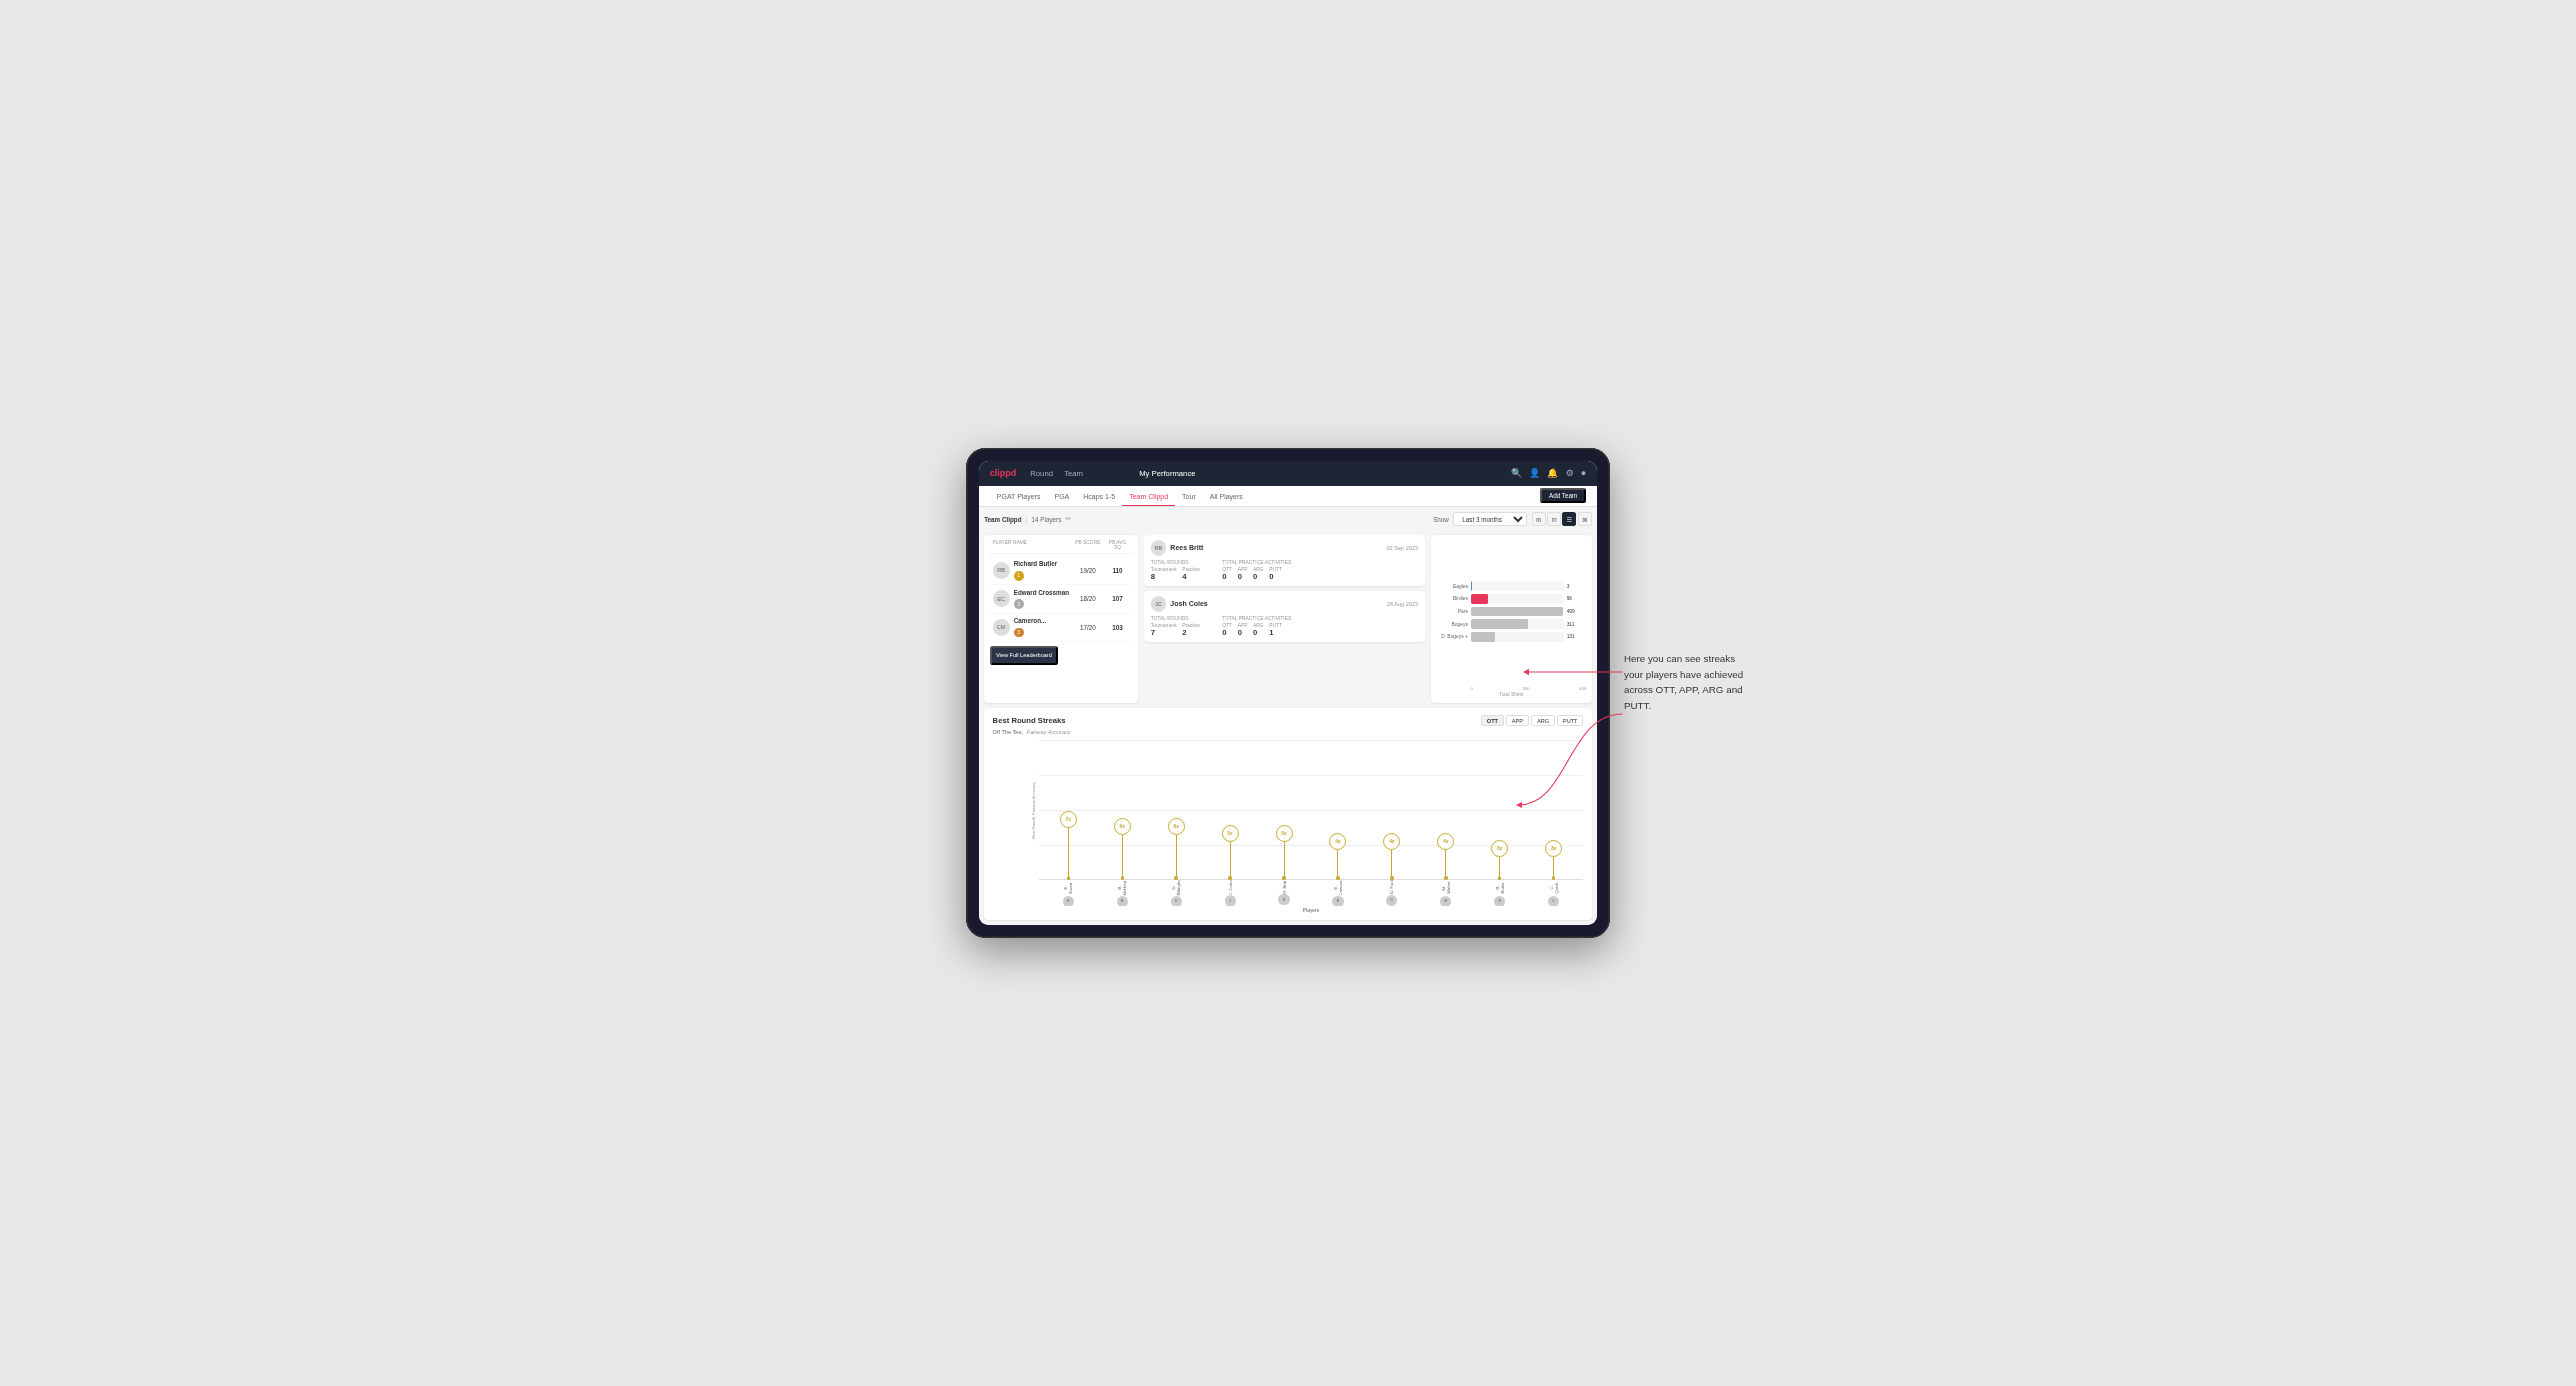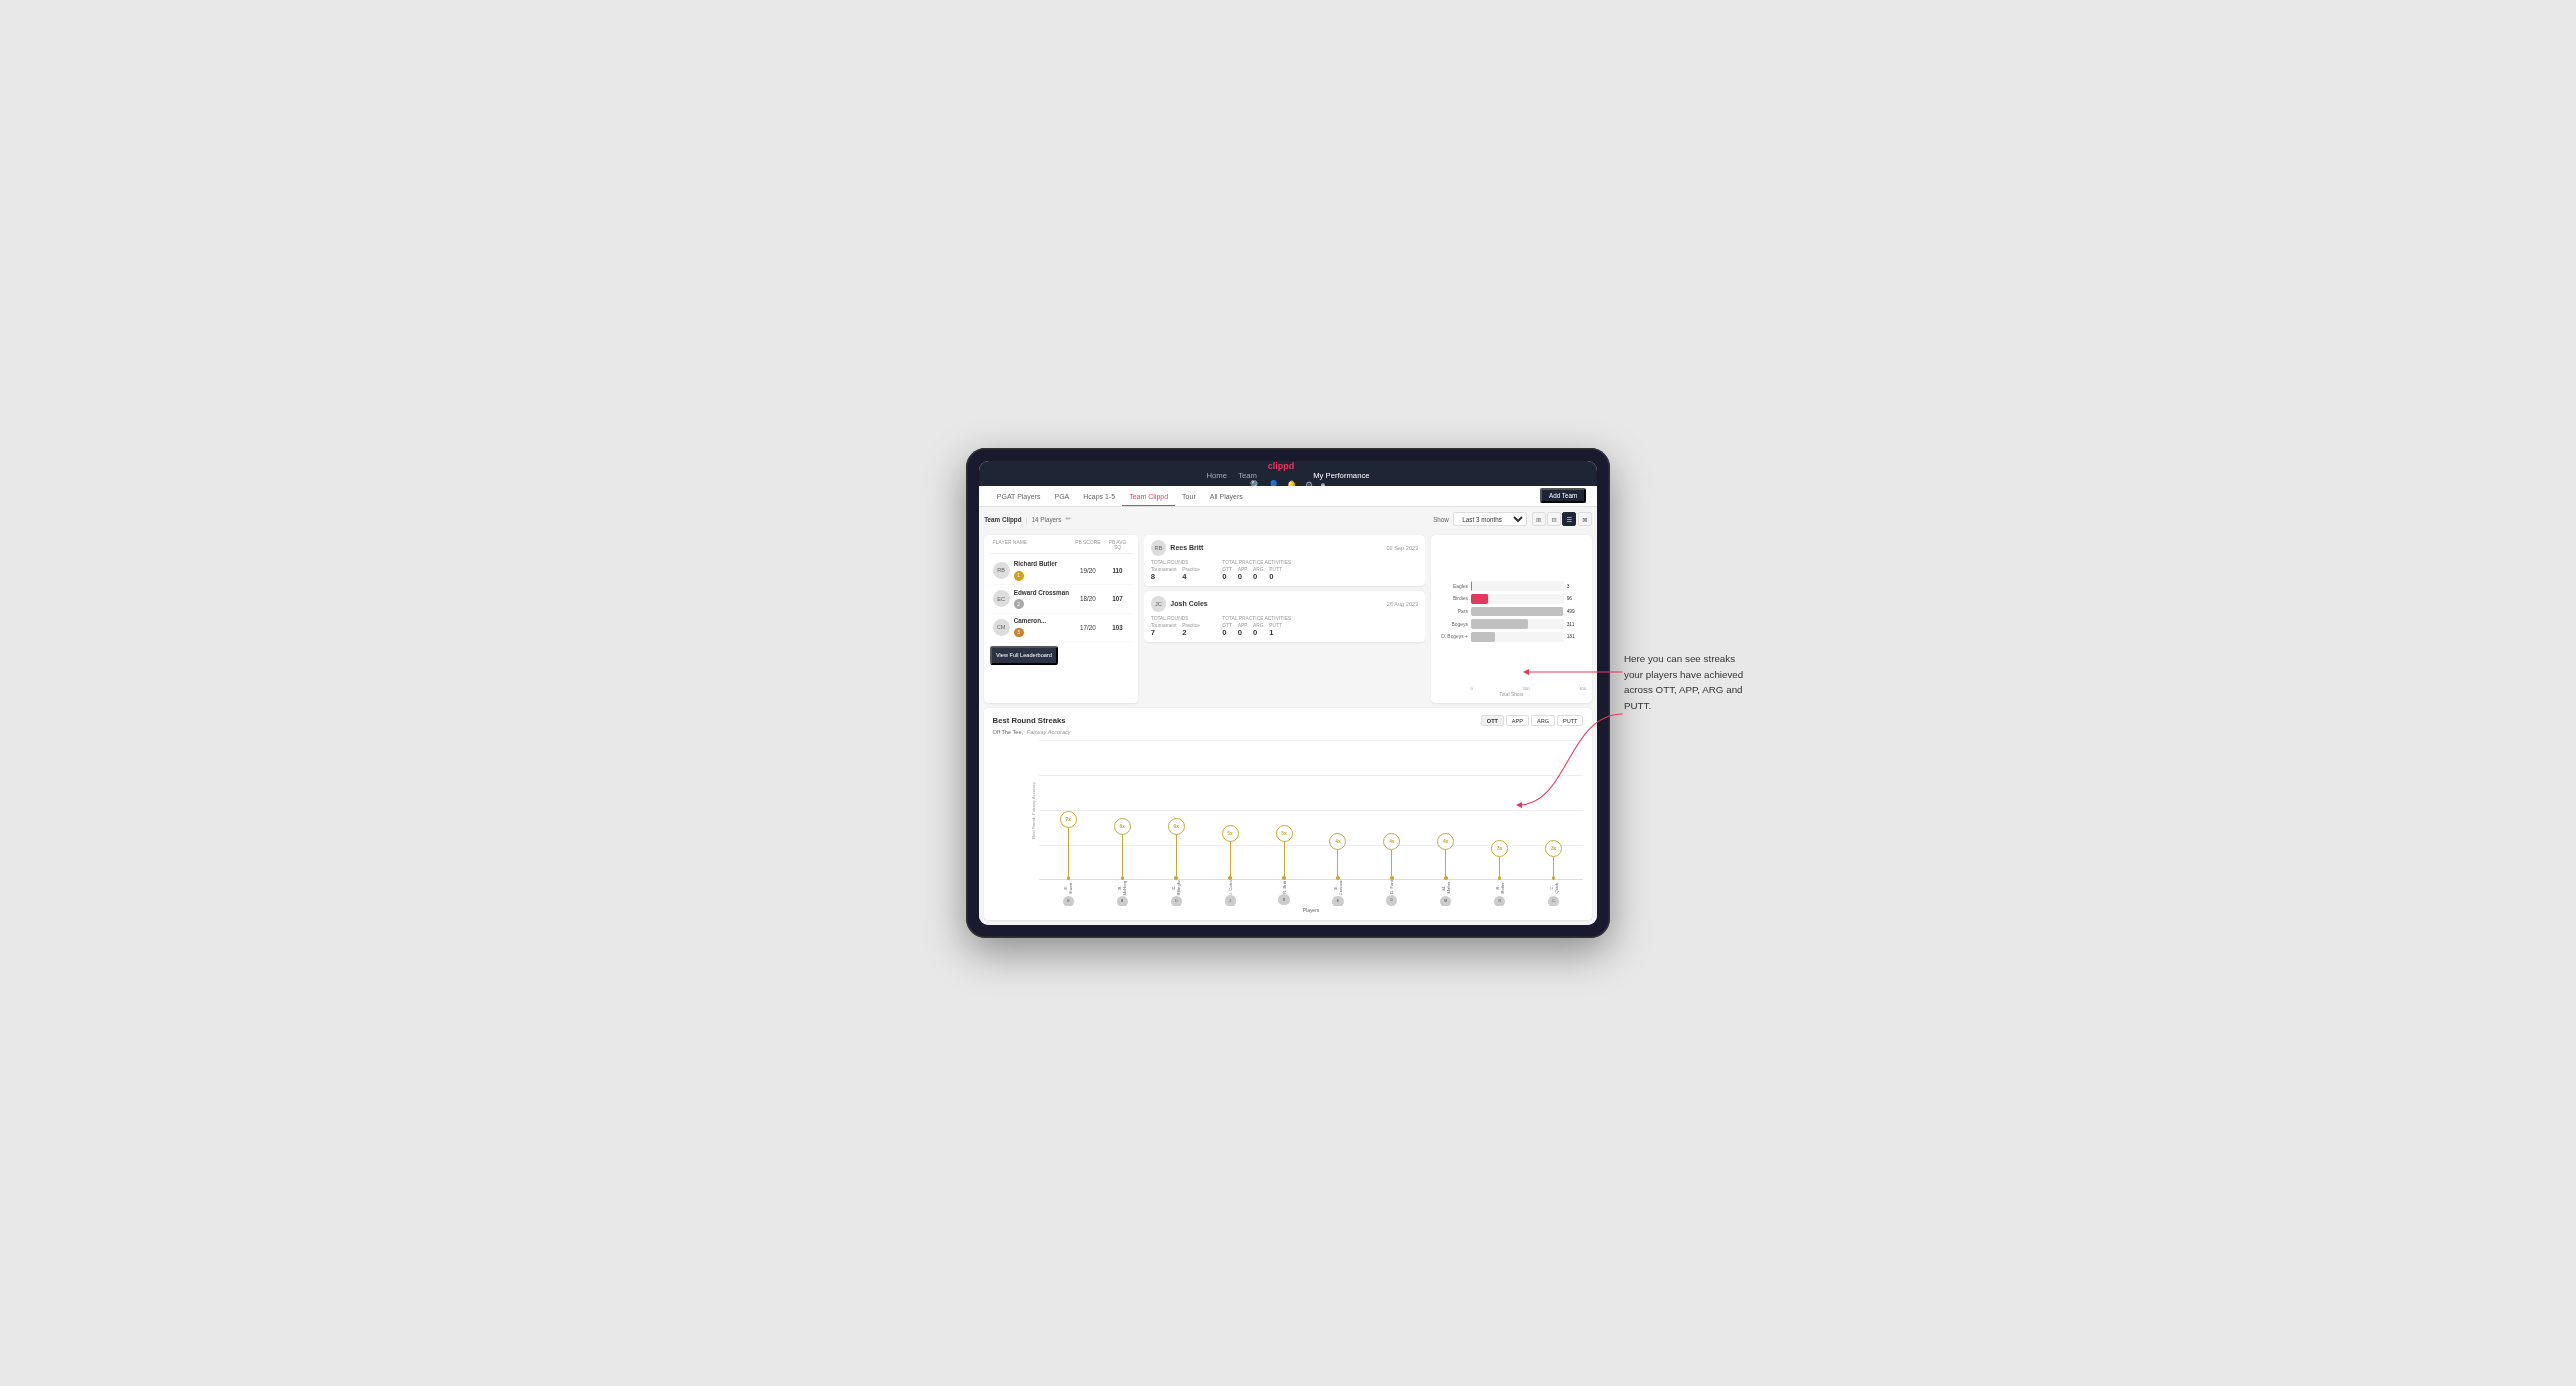--- a/index.html
+++ b/index.html
@@ -30,21 +30,20 @@
       flex-direction: column;
     }
     
     .nav-bar {
       background: #1e2535;
       height: 25px;
       display: flex;
       align-items: center;
       padding: 0 11.2px;
       flex-shrink: 0;
-      flex-direction: column;
     }
     .nav-logo {
       color: #e8365d;
       font-weight: 700;
       font-size: 9px;
       margin-right: 14px;
     }
     .nav-links {
       display: flex;
       gap: 11.2px;
@@ -444,21 +443,21 @@
   </style>
 </head>
 <body>
 
 <div class="tablet-frame">
   <div class="tablet-screen">
 
     <div class="nav-bar">
       <span class="nav-logo">clippd</span>
       <div class="nav-links">
-        <span class="nav-link">Home</span>
+        <span class="nav-link">Round</span>
         <span class="nav-link">Team</span>
         <span class="nav-link active">My Performance</span>
       </div>
       <div class="nav-icons">
         <span class="nav-icon">🔍</span>
         <span class="nav-icon">👤</span>
         <span class="nav-icon">🔔</span>
         <span class="nav-icon">⚙</span>
         <span class="nav-icon">●</span>
       </div>

